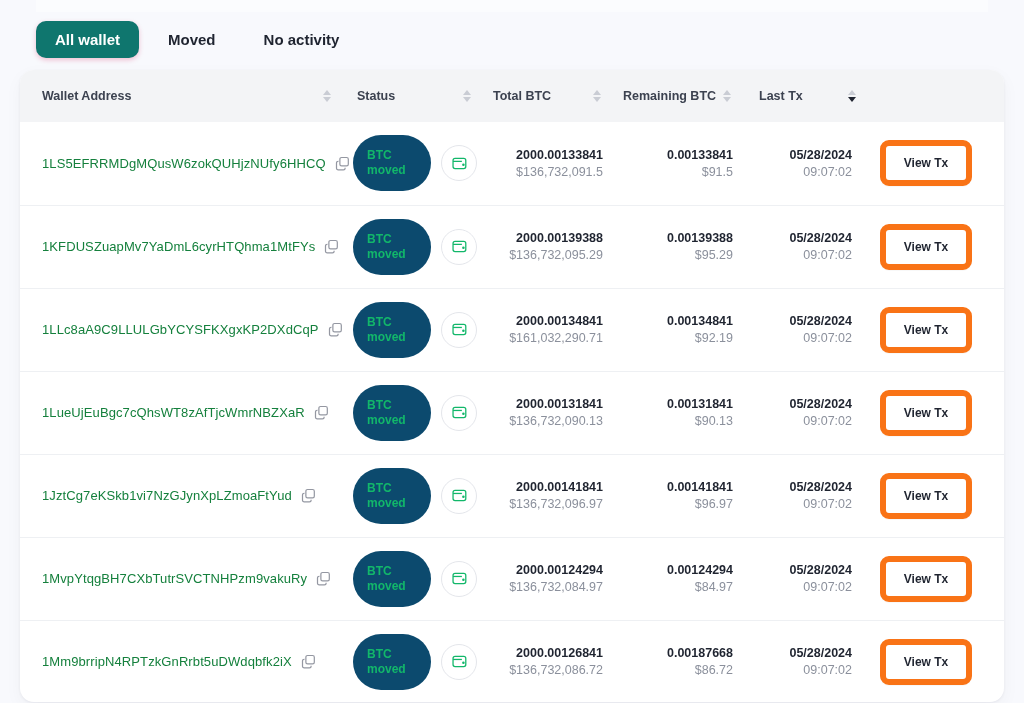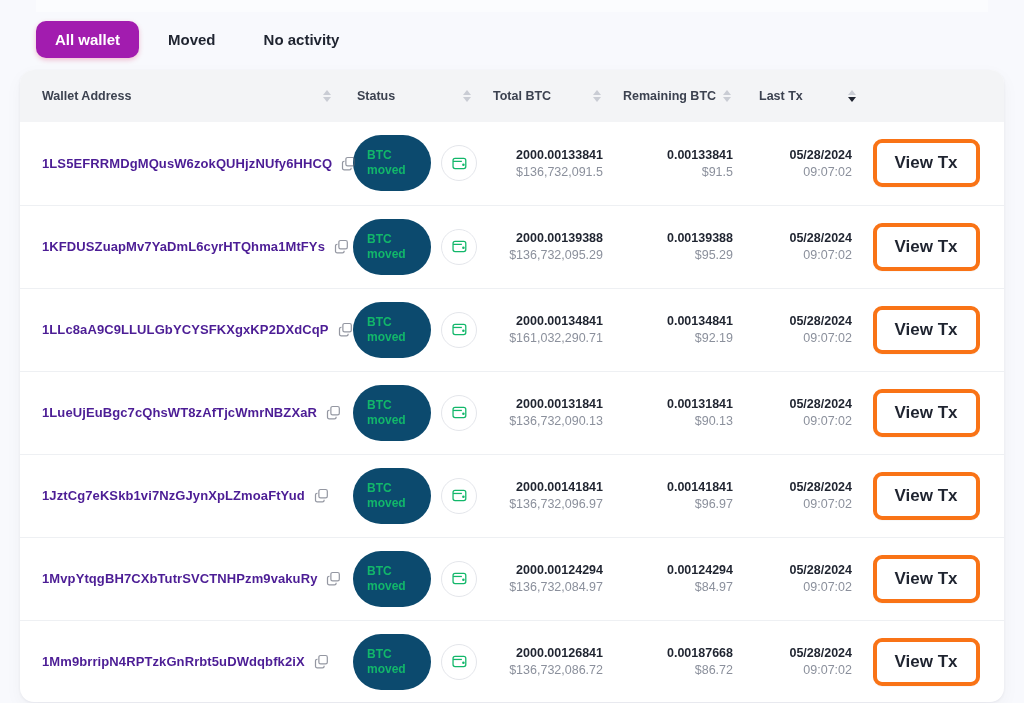--- a/index.html
+++ b/index.html
@@ -53,21 +53,21 @@
     border-radius: 10px;
     line-height: 1;
     cursor: pointer;
     white-space: nowrap;
     background: transparent;
     border: none;
     font-family: "Liberation Sans", sans-serif;
   }
 
   .tab.active {
-    background: #a21caf;
+    background: #0f766e;
     color: #ffffff;
     box-shadow: 0 2px 5px rgba(214,18,79,0.25);
   }
 
   
   .card {
     margin: 6px 20px 0 20px;
     background: #ffffff;
     border-radius: 14px;
     box-shadow: 0 1px 3px rgba(20,24,40,0.06), 0 6px 18px rgba(20,24,40,0.04);
@@ -144,22 +144,22 @@
   td { vertical-align: middle; }
 
   .addr-cell {
     padding-left: 22px;
     display: flex;
     align-items: center;
     gap: 9px;
   }
   .addr-text {
     font-size: 13px;
-    font-weight: 700;
-    color: #4c1d95;
+    font-weight: 400;
+    color: #15803d;
     letter-spacing: 0.1px;
     white-space: nowrap;
   }
 
   .copy-icon {
     flex: 0 0 auto;
     width: 15px; height: 15px;
     cursor: pointer;
     opacity: .65;
   }
@@ -218,23 +218,23 @@
 
   .last-cell { text-align: right; padding-right: 18px; }
 
   .act-cell {
     text-align: center;
     padding-right: 22px;
   }
   .view-btn {
     display: inline-block;
     background: #ffffff;
-    border: 4px solid #f97316;
+    border: 6px solid #f97316;
     border-radius: 9px;
-    font-size: 17px;
+    font-size: 12px;
     font-weight: 700;
     color: #1f2430;
     padding: 10px 18px;
     cursor: pointer;
     font-family: "Liberation Sans", sans-serif;
     box-shadow: 0 1px 1px rgba(20,24,40,0.03);
   }
 </style>
 </head>
 <body>

